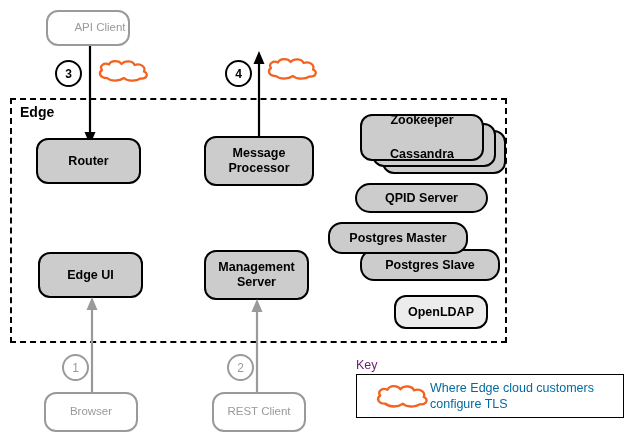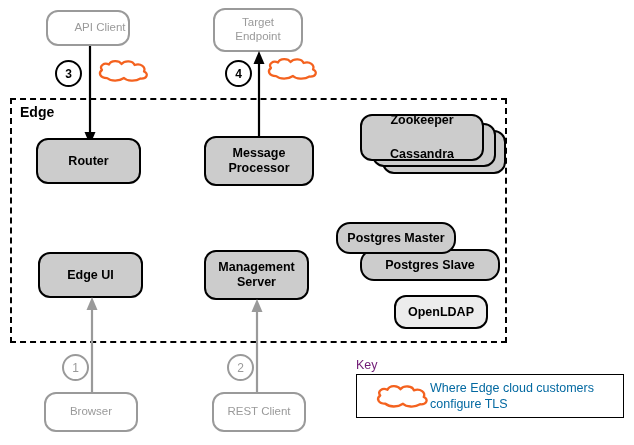--- a/index.html
+++ b/index.html
@@ -123,24 +123,20 @@
 
 <div id="canvas">
 
   <div id="edge-box"></div>
   <div id="edge-label">Edge</div>
 
   <div class="node ext" style="left:46px;top:10px;width:84px;height:36px;padding-left:24px;">
     <span>API Client</span>
   </div>
 
-  <div class="node ext" style="left:213px;top:8px;width:90px;height:44px;">
-    <span>Target
-Endpoint</span>
-  </div>
 
   <svg class="conn" style="left:80px;top:46px;width:20px;height:100px;" viewBox="0 0 20 100">
     <line x1="10" y1="0" x2="10" y2="88" stroke="#000" stroke-width="2.2"></line>
     <polygon points="10,99 4.5,86 15.5,86" fill="#000"></polygon>
   </svg>
 
   <svg class="conn" style="left:249px;top:50px;width:20px;height:100px;" viewBox="0 0 20 100">
     <line x1="10" y1="100" x2="10" y2="12" stroke="#000" stroke-width="2.2"></line>
     <polygon points="10,1 4.5,14 15.5,14" fill="#000"></polygon>
   </svg>
@@ -184,26 +180,29 @@
 
   <div style="position:absolute;left:360px;top:114px;width:148px;height:62px;">
     <div class="stack-layer" style="left:22px;top:16px;width:124px;height:44px;"></div>
     <div class="stack-layer" style="left:12px;top:9px;width:124px;height:44px;"></div>
     <div class="node comp" style="left:0px;top:0px;width:124px;height:47px;">
       <span>Zookeeper</span>
       <span>Cassandra</span>
     </div>
   </div>
 
+  <div class="node comp" style="left:355px;top:183px;width:133px;height:30px;border-radius:15px;">
+    <span>QPID Server</span>
+  </div>
 
   <div style="position:absolute;left:328px;top:222px;width:172px;height:62px;">
     <div class="node comp" style="left:32px;top:27px;width:140px;height:32px;border-radius:14px;">
       <span>Postgres Slave</span>
     </div>
-    <div class="node comp" style="left:0px;top:0px;width:120px;height:32px;border-radius:14px;margin-left:8px;">
+    <div class="node comp" style="left:0px;top:0px;width:140px;height:32px;border-radius:14px;">
       <span>Postgres Master</span>
     </div>
   </div>
 
   <div class="node comp light" style="left:394px;top:295px;width:94px;height:34px;border-radius:12px;">
     <span>OpenLDAP</span>
   </div>
 
   <svg class="conn" style="left:82px;top:296px;width:20px;height:96px;" viewBox="0 0 20 96">
     <line x1="10" y1="96" x2="10" y2="12" stroke="#9a9a9a" stroke-width="2.2"></line>

